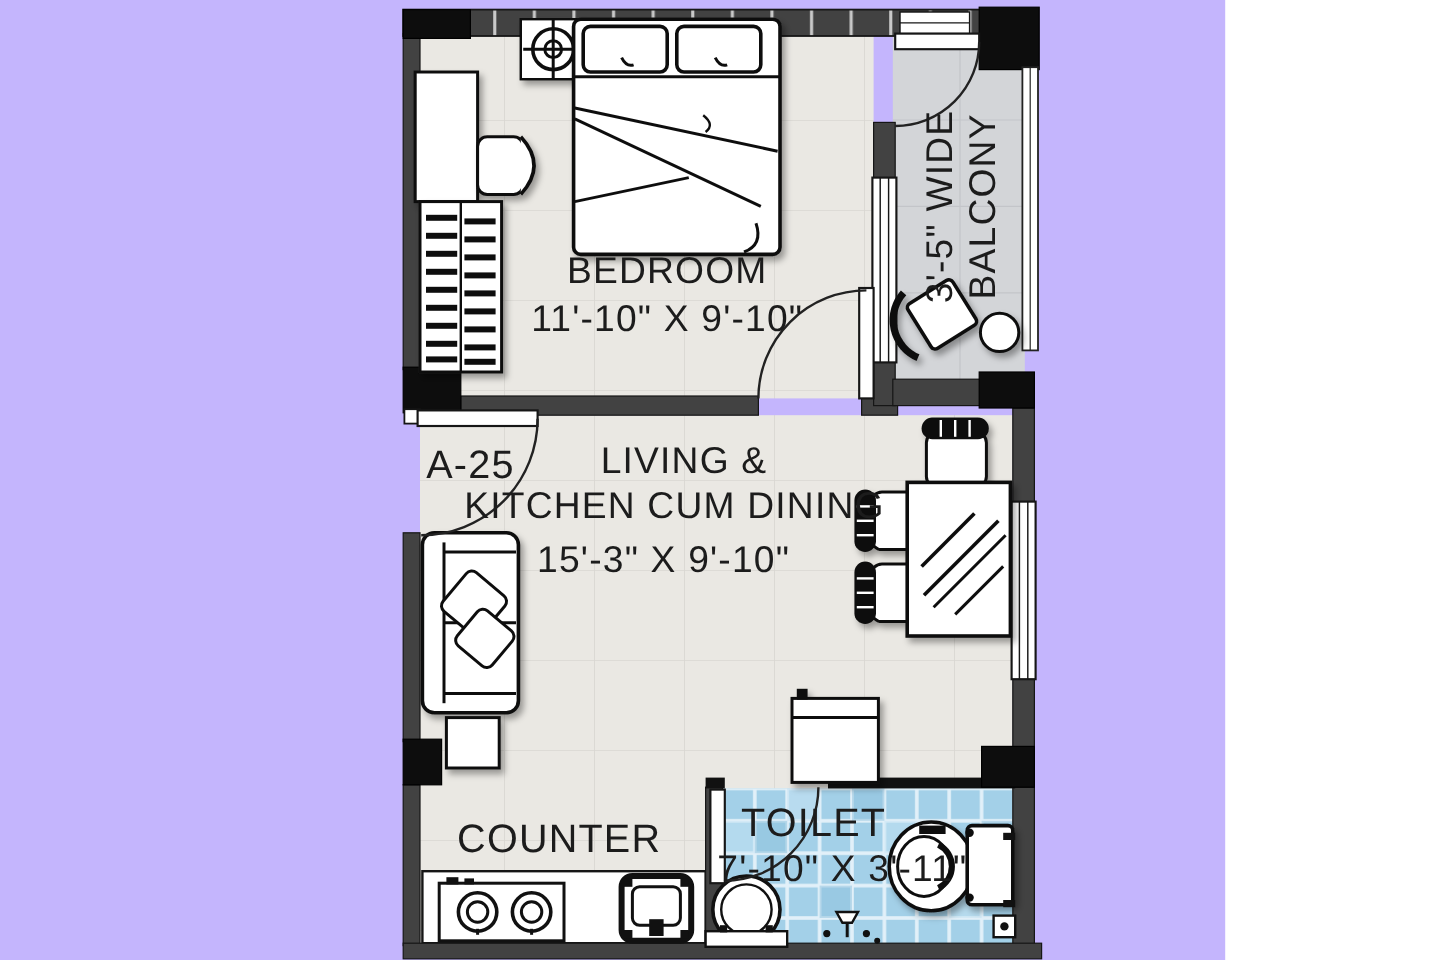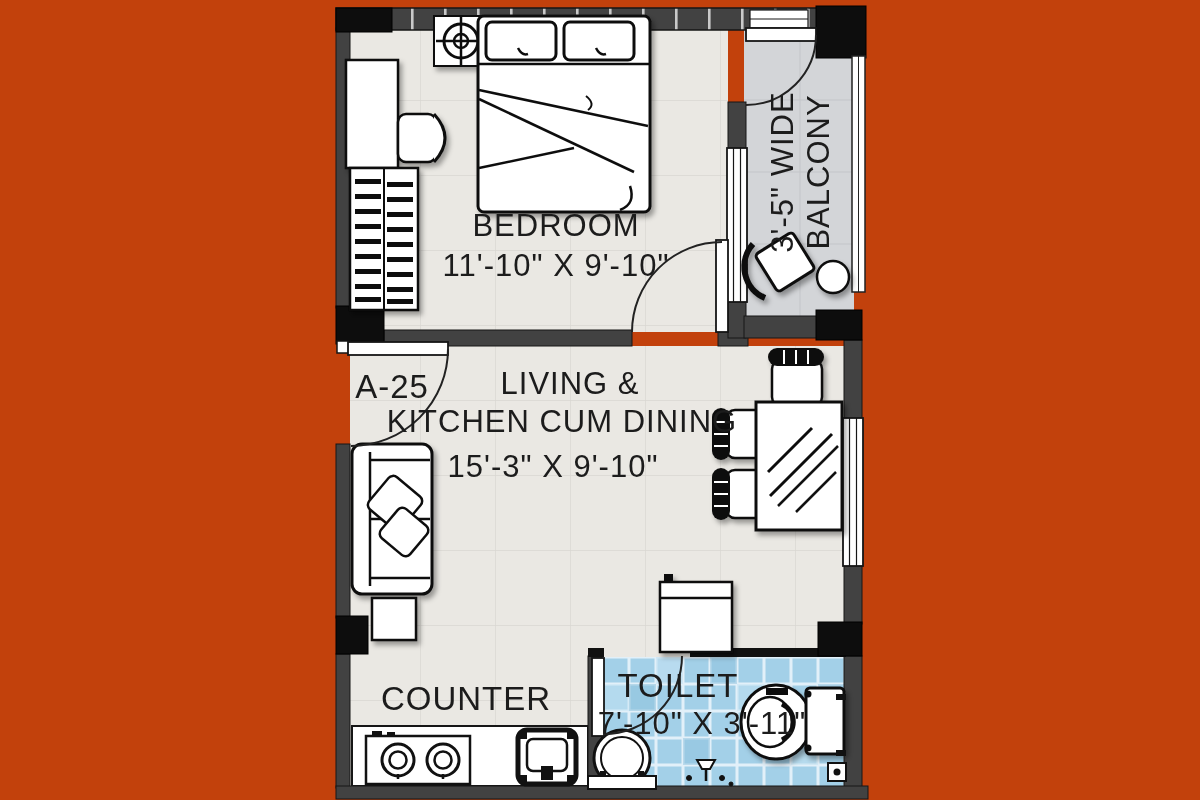--- a/index.html
+++ b/index.html
@@ -1,16 +1,16 @@
 <!DOCTYPE html>
 <html><head>
 <meta charset="utf-8">
 <style>
   html,body{margin:0;padding:0;background:#ffffff;}
-  #stage{position:relative;width:1200px;height:800px;background:#c2410c;overflow:hidden;
+  #stage{position:relative;width:1021px;height:800px;background:#c4b5fd;overflow:hidden;
          font-family:"Liberation Sans",sans-serif;}
   svg{position:absolute;left:0;top:0;}
   text{font-family:"Liberation Sans",sans-serif;}
   .room-label{font-size:31px;letter-spacing:1px;}
   .dim-label{font-size:31px;letter-spacing:1px;}
   .small-label{font-size:33px;letter-spacing:1px;}
 </style>
 </head>
 <body>
 

